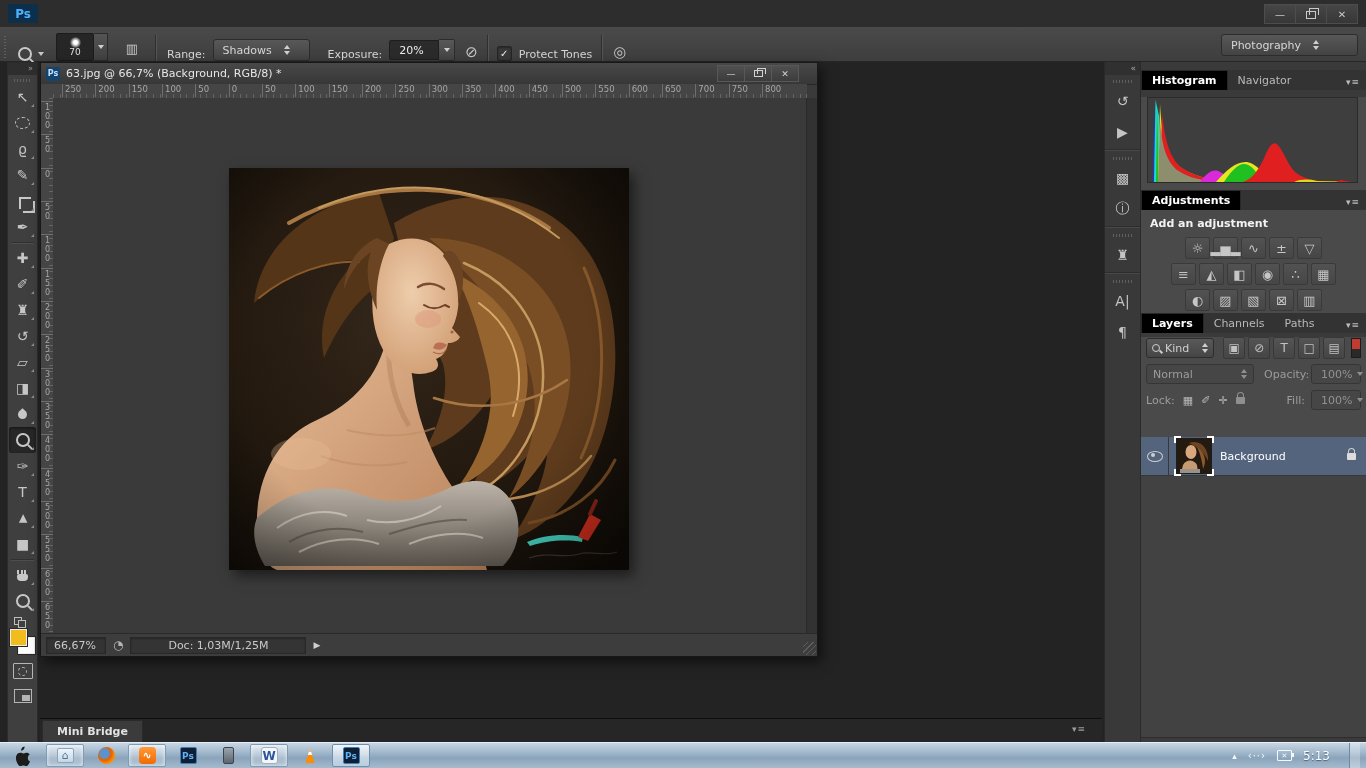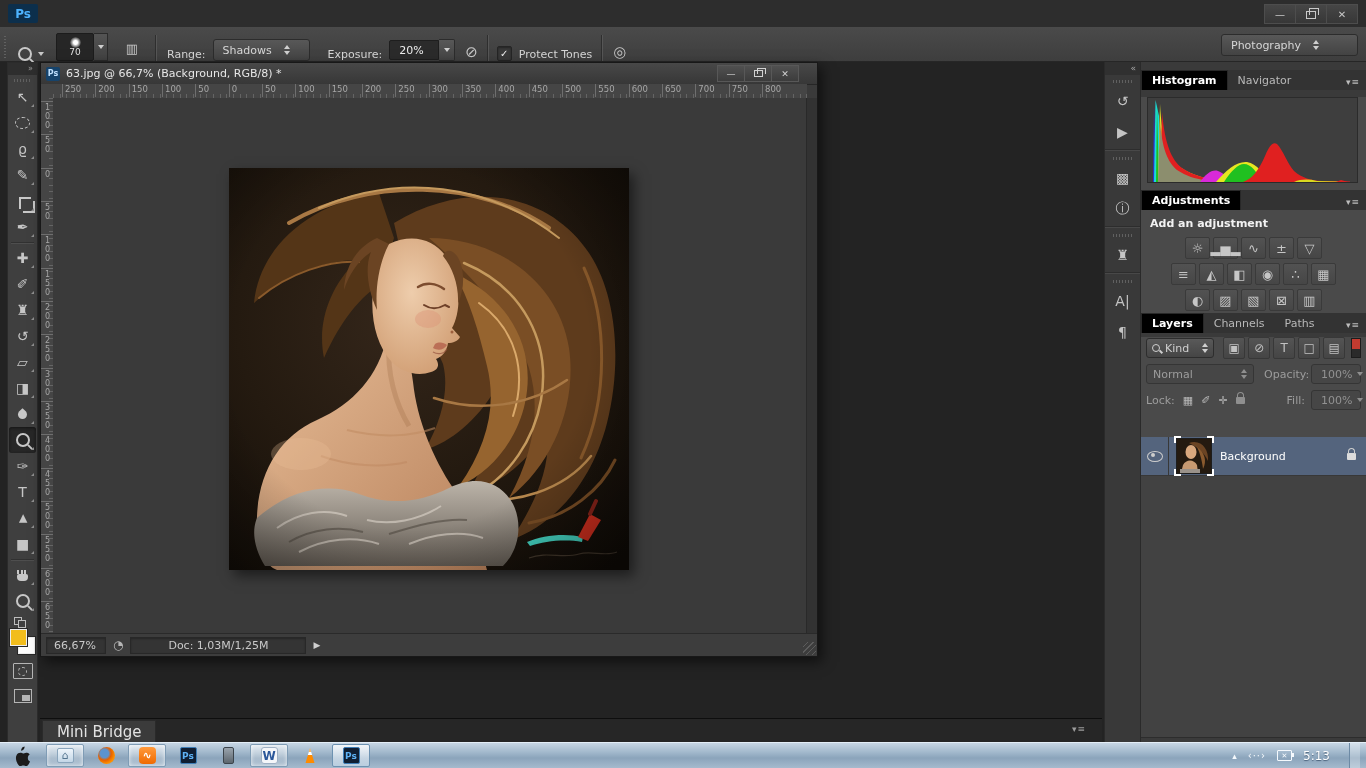--- a/index.html
+++ b/index.html
@@ -78,21 +78,21 @@
   .vruler::before{content:'';position:absolute;top:0;bottom:0;right:0;width:4px;background:repeating-linear-gradient(#646464 0 1px,transparent 1px 6.667px)}
   .rl-v{position:absolute;left:0;width:12px;border-top:1px solid #6e6e6e;top:calc(3px + var(--i)*33.333px);writing-mode:vertical-rl;text-orientation:upright;line-height:11px;padding-top:1px;letter-spacing:0}
   .canvas{position:absolute;left:12px;top:35px;right:10px;bottom:22px;background:#3a3a3a;overflow:hidden}
   .artwork{position:absolute;left:176px;top:70px;width:400px;height:402px;box-shadow:5px 6px 12px rgba(0,0,0,.5)}
   .rightstrip{position:absolute;right:0;top:35px;width:10px;bottom:22px;background:#323232;border-left:1px solid #292929}
   .dw-status{position:absolute;left:0;right:0;bottom:0;height:22px;background:#3d3d3d;border-top:1px solid #2a2a2a;display:flex;align-items:center;gap:7px;padding-left:5px;font-size:11px;color:#c9c9c9}
   .inbox{height:15px;background:#343434;border:1px solid #282828;box-shadow:inset 0 1px 2px #262626;display:flex;align-items:center;padding:0 7px}
   .grip-corner{position:absolute;right:1px;bottom:1px;width:13px;height:13px;background:repeating-linear-gradient(135deg,transparent 0 3px,#5d5d5d 3px 4px)}
   
   .minibridge{position:absolute;left:40px;top:718px;width:1062px;height:23px;background:#262626;border-top:1px solid #0e0e0e}
-  .mb-tab{position:absolute;left:2px;top:1px;height:21px;padding:0 14px;background:#3b3b3b;border:1px solid #2a2a2a;border-bottom:none;display:flex;align-items:center;font-size:15px;font-weight:normal;color:#e2e2e2}
+  .mb-tab{position:absolute;left:2px;top:1px;height:21px;padding:0 14px;background:#3b3b3b;border:1px solid #2a2a2a;border-bottom:none;display:flex;align-items:center;font-size:11px;font-weight:bold;color:#e2e2e2}
   .mb-menu{position:absolute;right:16px;top:5px;color:#9c9c9c;font-size:9px;letter-spacing:1px}
   
   .icondock{position:absolute;left:1104px;top:62px;width:37px;height:681px;background:#393939;border-left:1px solid #2a2a2a;border-right:1px solid #2a2a2a;display:flex;flex-direction:column;align-items:center;box-sizing:border-box}
   .id-head{width:100%;height:13px;background:#303030;color:#a8a8a8;font-size:9px;text-align:right;line-height:13px;padding-right:4px;box-sizing:border-box}
   .id-grip{width:20px;height:3px;margin:5px 0 2px;background:repeating-linear-gradient(90deg,#606060 0 1px,transparent 1px 3px)}
   .id-btn{width:35px;height:31px;display:flex;align-items:center;justify-content:center;color:#c4c4c4;font-size:14px;flex:none}
   .id-sep{width:35px;height:1px;background:#2d2d2d;box-shadow:0 1px 0 #484848;margin:2px 0}
   
   .paneldock{position:absolute;left:1141px;top:62px;width:225px;height:681px;background:#3a3a3a}
   .panel{position:absolute;left:0;right:0}

